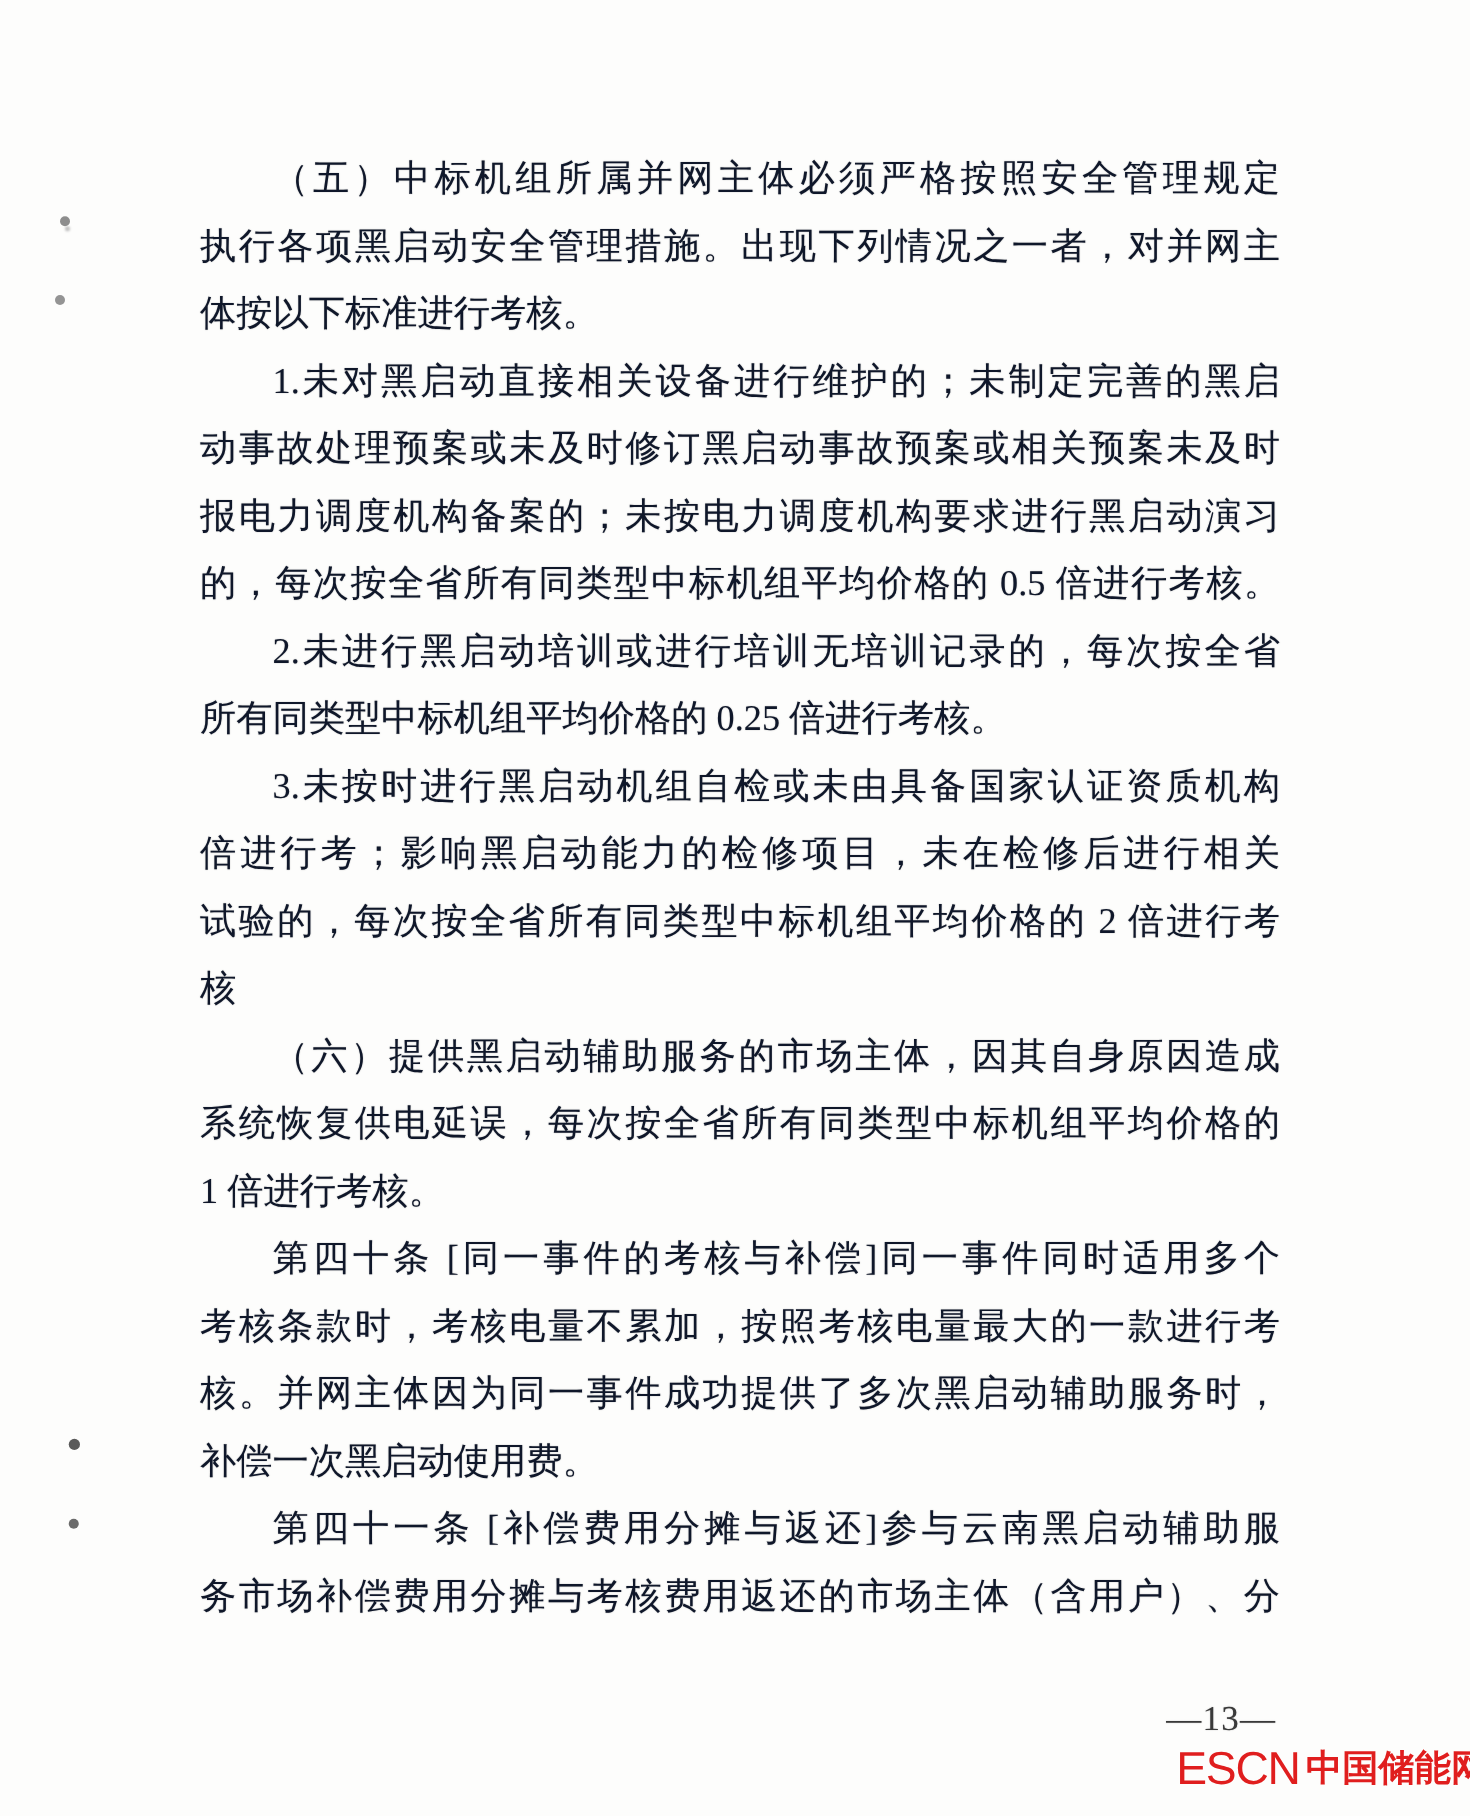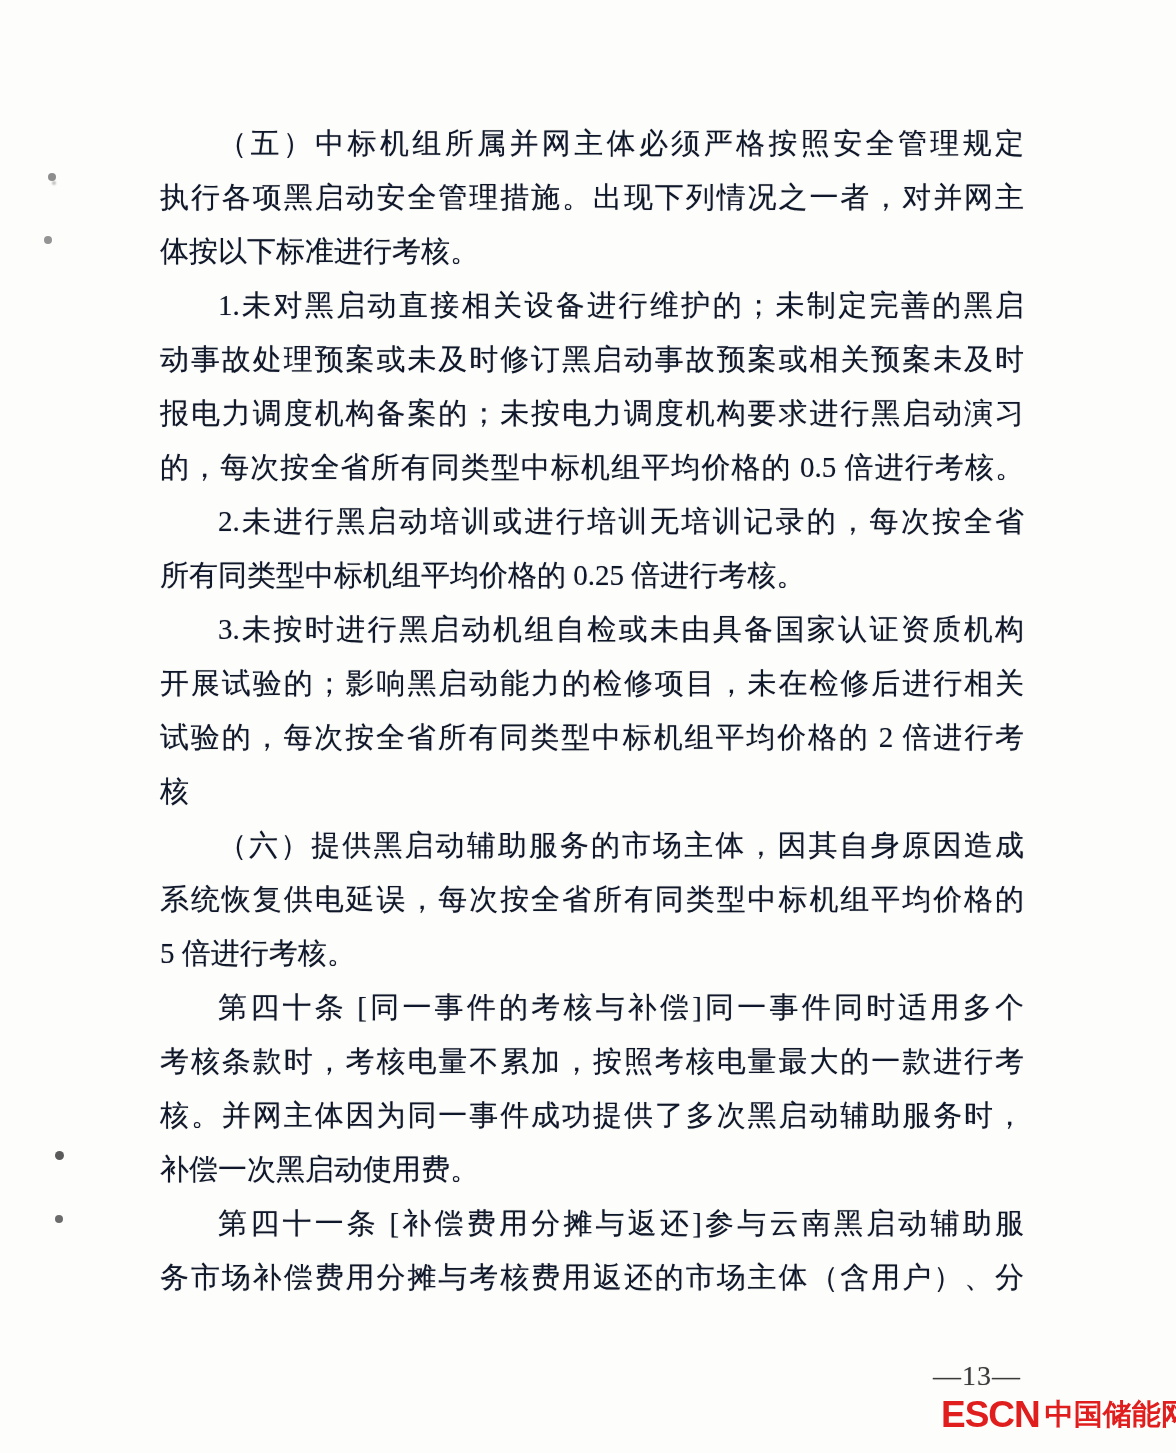--- a/index.html
+++ b/index.html
@@ -47,21 +47,21 @@
     position: absolute;
     left: 941px;
     top: 1394px;
     display: flex;
     align-items: center;
     color: #e01e1e;
     white-space: nowrap;
   }
   .logo-escn {
     font-family: "Liberation Sans", "DejaVu Sans", sans-serif;
-    font-weight: 700;
+    font-weight: 400;
     font-size: 37px;
     letter-spacing: -1px;
   }
   .logo-cn {
     font-family: "Liberation Sans", "DejaVu Sans", sans-serif;
     font-weight: 800;
     font-size: 29px;
     margin-left: 5px;
     letter-spacing: 0px;
   }
@@ -83,26 +83,26 @@
       <div class="line indent full"><span class="seg">（五）中标机组所属并网主体必须严格按照安全管理规定</span></div>
       <div class="line full"><span class="seg">执行各项黑启动安全管理措施。出现下列情况之一者，对并网主</span></div>
       <div class="line"><span class="seg">体按以下标准进行考核。</span></div>
       <div class="line indent full"><span class="seg">1.未对黑启动直接相关设备进行维护的；未制定完善的黑启</span></div>
       <div class="line full"><span class="seg">动事故处理预案或未及时修订黑启动事故预案或相关预案未及时</span></div>
       <div class="line full"><span class="seg">报电力调度机构备案的；未按电力调度机构要求进行黑启动演习</span></div>
       <div class="line full"><span class="seg">的，每次按全省所有同类型中标机组平均价格的 0.5 倍进行考核。</span></div>
       <div class="line indent full"><span class="seg">2.未进行黑启动培训或进行培训无培训记录的，每次按全省</span></div>
       <div class="line"><span class="seg">所有同类型中标机组平均价格的 0.25 倍进行考核。</span></div>
       <div class="line indent full"><span class="seg">3.未按时进行黑启动机组自检或未由具备国家认证资质机构</span></div>
-      <div class="line full"><span class="seg">开展试验的；影响黑启动能力的检修项目，未在检修后进行相关</span></div>
+      <div class="line full"><span class="seg">倍进行考；影响黑启动能力的检修项目，未在检修后进行相关</span></div>
       <div class="line full"><span class="seg">试验的，每次按全省所有同类型中标机组平均价格的 2 倍进行考</span></div>
       <div class="line"><span class="seg">核</span></div>
       <div class="line indent full"><span class="seg">（六）提供黑启动辅助服务的市场主体，因其自身原因造成</span></div>
       <div class="line full"><span class="seg">系统恢复供电延误，每次按全省所有同类型中标机组平均价格的</span></div>
-      <div class="line"><span class="seg">5 倍进行考核。</span></div>
+      <div class="line"><span class="seg">1 倍进行考核。</span></div>
       <div class="line indent full"><span class="seg bold">第四十条</span><span class="seg"> [同一事件的考核与补偿]同一事件同时适用多个</span></div>
       <div class="line full"><span class="seg">考核条款时，考核电量不累加，按照考核电量最大的一款进行考</span></div>
       <div class="line full"><span class="seg">核。并网主体因为同一事件成功提供了多次黑启动辅助服务时，</span></div>
       <div class="line"><span class="seg">补偿一次黑启动使用费。</span></div>
       <div class="line indent full"><span class="seg bold">第四十一条</span><span class="seg"> [补偿费用分摊与返还]参与云南黑启动辅助服</span></div>
       <div class="line full"><span class="seg">务市场补偿费用分摊与考核费用返还的市场主体（含用户）、分</span></div>
     </div>
 
   <div class="page-number">—13—</div>
 

